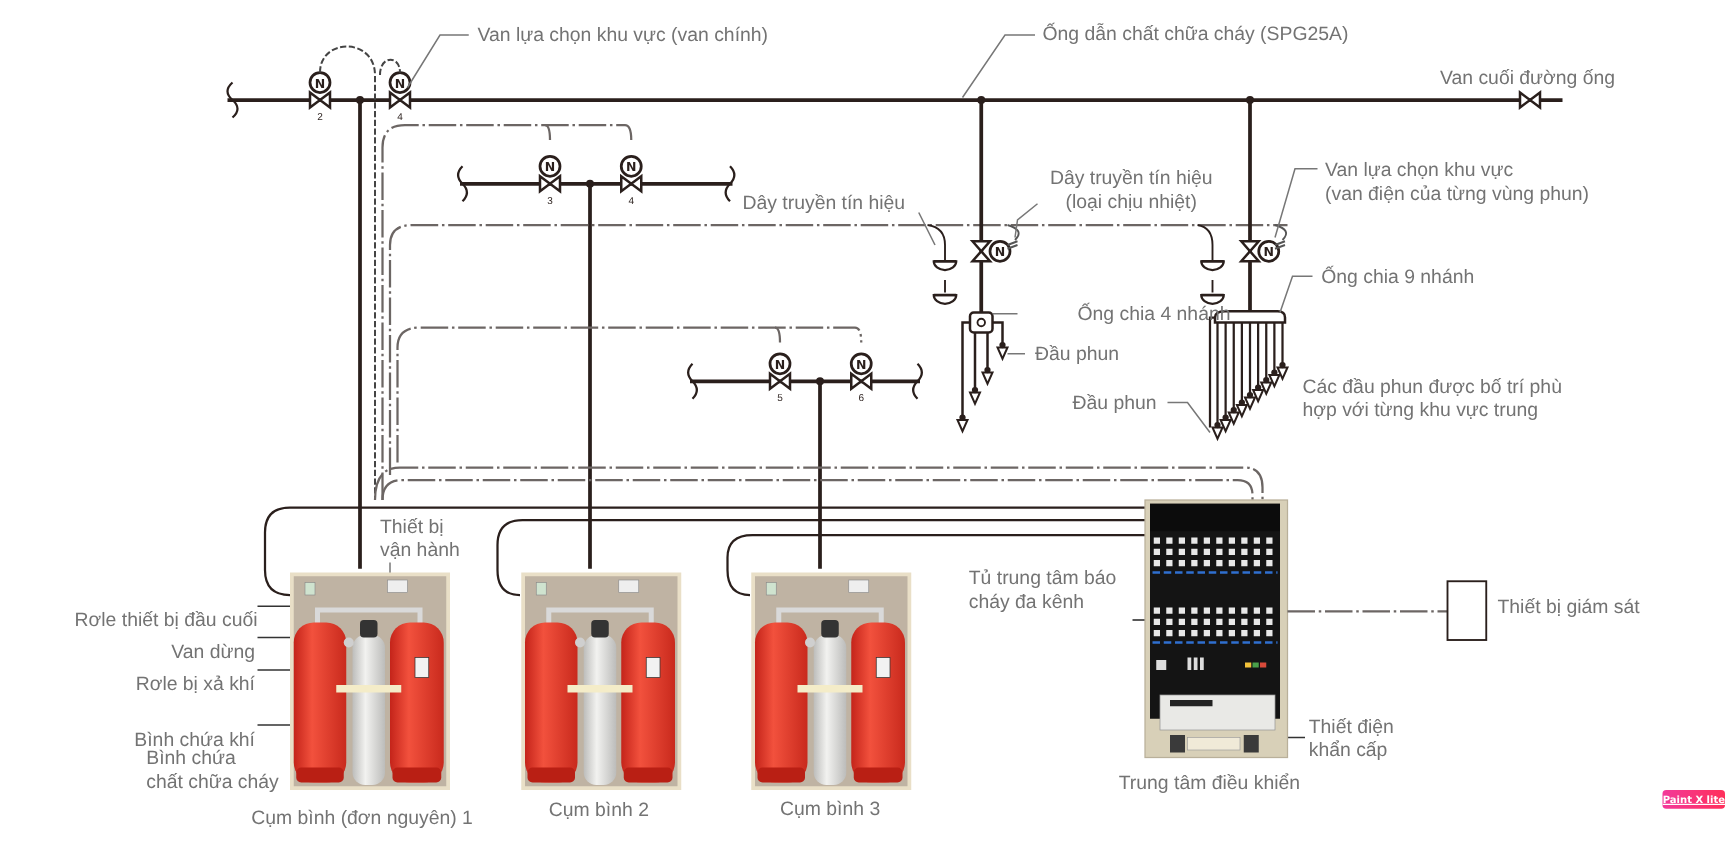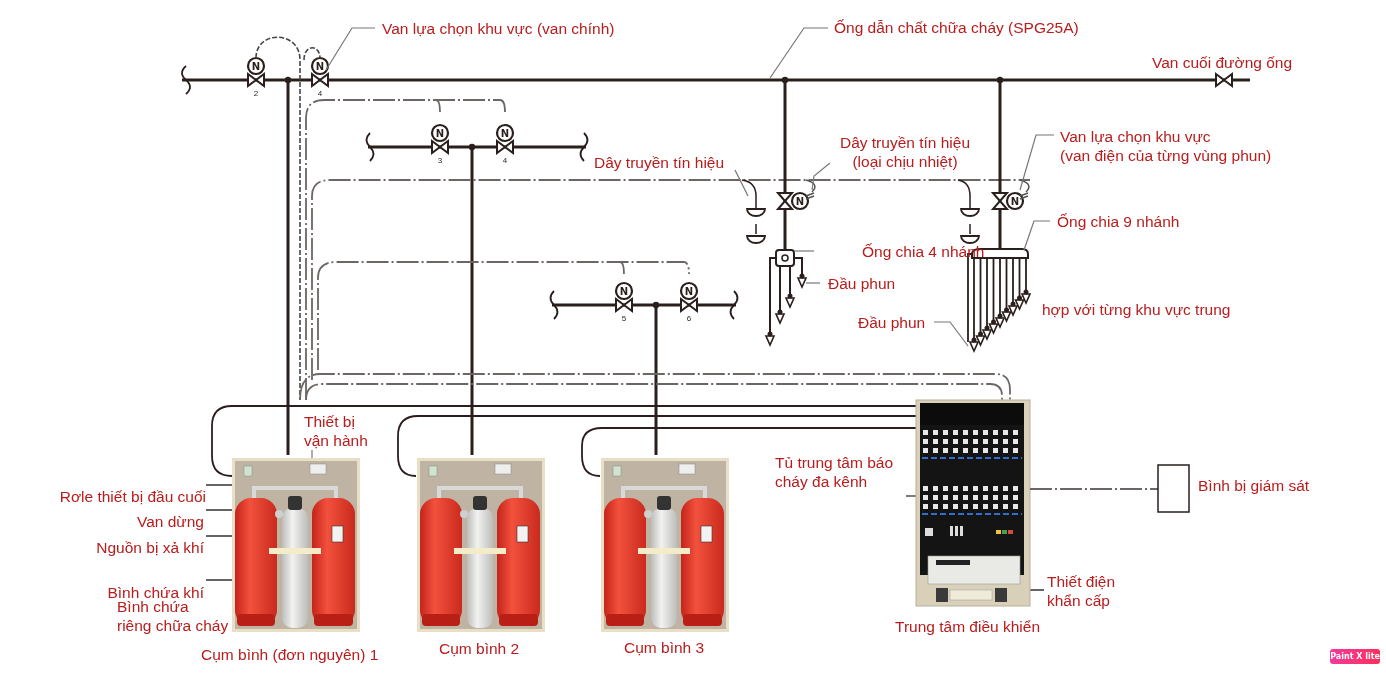--- a/index.html
+++ b/index.html
@@ -1,25 +1,25 @@
 <!DOCTYPE html>
 <html><head>
 <meta charset="utf-8">
 <style>
   html, body { margin: 0; padding: 0; background: #ffffff; }
   body { width: 1386px; height: 687px; position: relative; overflow: hidden;
          font-family: "Liberation Sans", "DejaVu Sans", sans-serif; color: #111; }
   #diagram { position: absolute; left: 0; top: 0; }
-  .lbl { position: absolute; font-size: 15.5px; line-height: 19px; white-space: nowrap; color: #b91c1c; }
+  .lbl { position: absolute; font-size: 15.5px; line-height: 19px; white-space: nowrap; color: #737373; }
   .lbl.r { text-align: right; margin-top: 11px; }
   .lbl.c { text-align: center; }
-  .watermark { position: absolute; left: 1330px; top: 649px; width: 50px; height: 15px;
+  .watermark { position: absolute; left: 1330px; top: 632px; width: 50px; height: 15px;
     border-radius: 3px; background: linear-gradient(90deg, #f23a9a, #ff2f5a);
     color: #fff; font-size: 8px; font-weight: bold; line-height: 15px; text-align: right;
-    font-family: "DejaVu Sans", sans-serif; }
+    font-family: "DejaVu Sans", sans-serif; text-decoration: underline; }
 </style>
 </head>
 <body>
 
 <svg id="diagram" width="1386" height="687" viewBox="0 0 1386 687" xmlns="http://www.w3.org/2000/svg">
   <defs>
     <linearGradient id="redCyl" x1="0" x2="1" y1="0" y2="0">
       <stop offset="0" stop-color="#c4241a"></stop>
       <stop offset="0.35" stop-color="#f2513d"></stop>
       <stop offset="1" stop-color="#c92a1d"></stop>
@@ -383,43 +383,44 @@
 </div>
 <div class="lbl" style="left:1060px;top:127px">
   <div>Van lựa chọn khu vực</div>
   <div>(van điện của từng vùng phun)</div>
 </div>
 <div class="lbl" style="left:1057px;top:212px">Ống chia 9 nhánh</div>
 <div class="lbl" style="left:862px;top:242px">Ống chia 4 nhánh</div>
 <div class="lbl" style="left:828px;top:274px">Đầu phun</div>
 <div class="lbl" style="left:858px;top:313px">Đầu phun</div>
 <div class="lbl" style="left:1042px;top:300px">
+  <div>Các đầu phun được bố trí phù</div>
   <div>hợp với từng khu vực trung</div>
 </div>
 
 <div class="lbl" style="left:304px;top:412px">
   <div>Thiết bị</div>
   <div>vận hành</div>
 </div>
 <div class="lbl r" style="left:20px;top:476px;width:186px">Rơle thiết bị đầu cuối</div>
 <div class="lbl r" style="left:20px;top:501px;width:184px">Van dừng</div>
-<div class="lbl r" style="left:20px;top:527px;width:184px">Nguồn bị xả khí</div>
+<div class="lbl r" style="left:20px;top:527px;width:184px">Rơle bị xả khí</div>
 <div class="lbl r" style="left:20px;top:572px;width:184px">Bình chứa khí</div>
 <div class="lbl" style="left:117px;top:597px">
   <div>Bình chứa</div>
-  <div>riêng chữa cháy</div>
+  <div>chất chữa cháy</div>
 </div>
 <div class="lbl" style="left:201px;top:645px">Cụm bình (đơn nguyên) 1</div>
 <div class="lbl" style="left:439px;top:639px">Cụm bình 2</div>
 <div class="lbl" style="left:624px;top:638px">Cụm bình 3</div>
 
 <div class="lbl" style="left:775px;top:453px">
   <div>Tủ trung tâm báo</div>
   <div>cháy đa kênh</div>
 </div>
-<div class="lbl" style="left:1198px;top:476px">Bình bị giám sát</div>
+<div class="lbl" style="left:1198px;top:476px">Thiết bị giám sát</div>
 <div class="lbl" style="left:1047px;top:572px">
   <div>Thiết điện</div>
   <div>khẩn cấp</div>
 </div>
 <div class="lbl" style="left:895px;top:617px">Trung tâm điều khiển</div>
 
 <div class="watermark">Paint X lite</div>
 
 </body></html>

